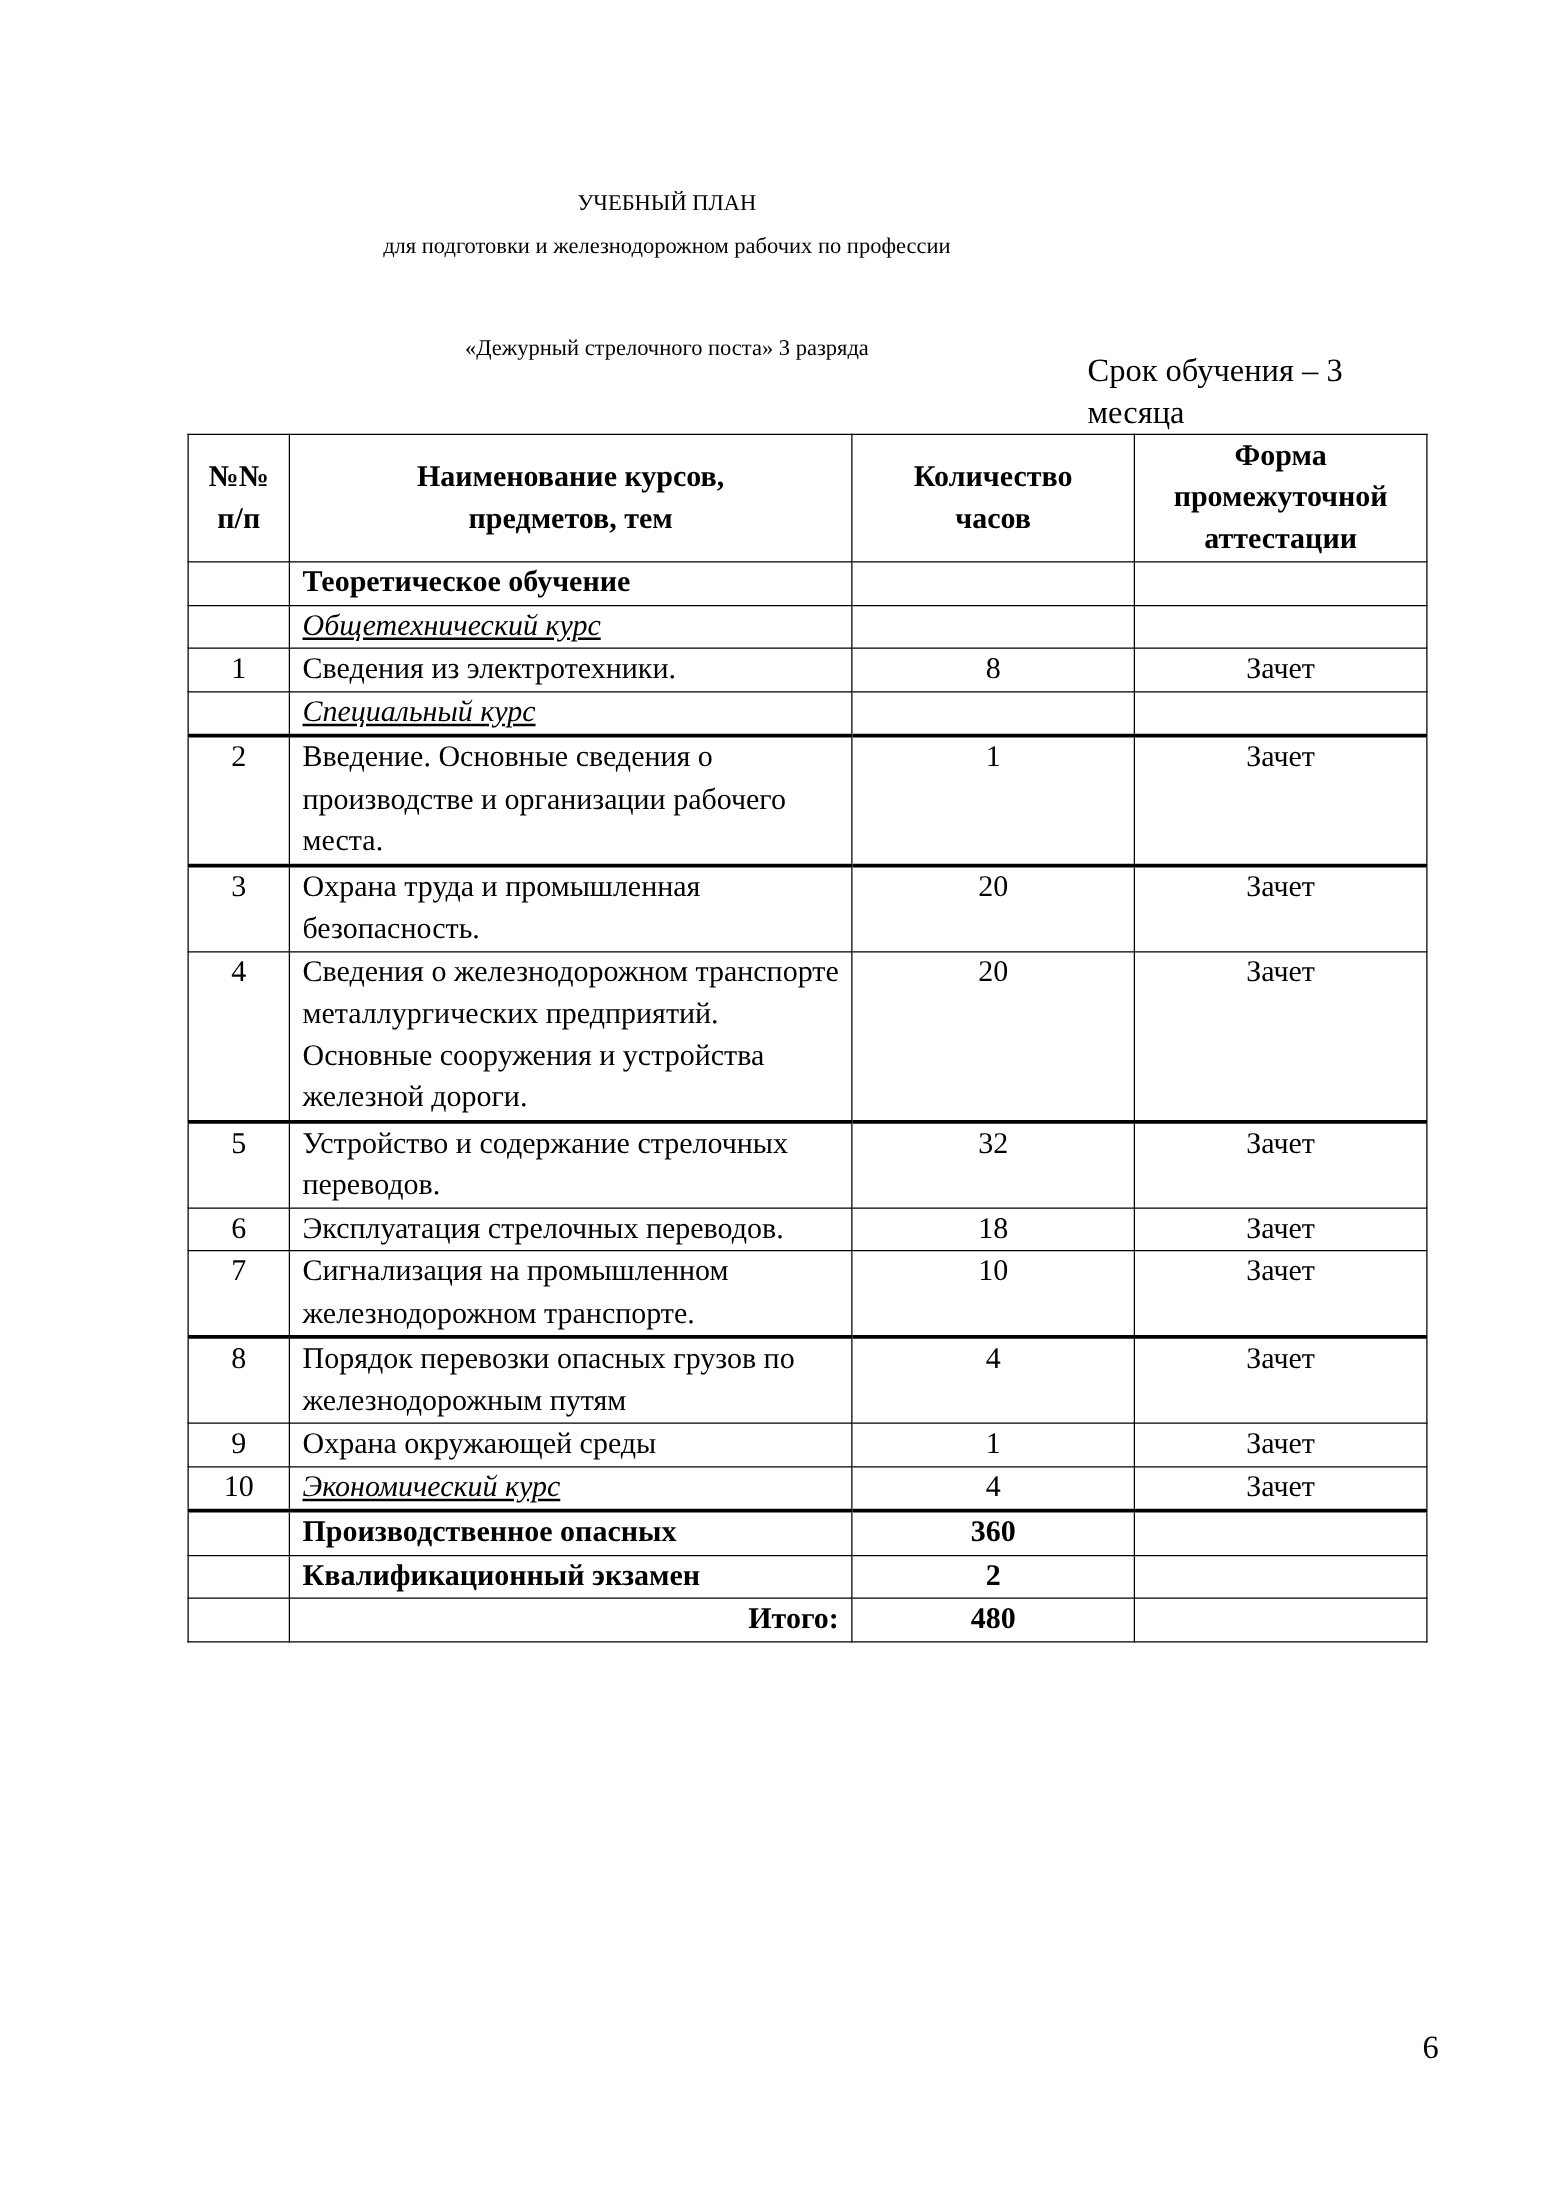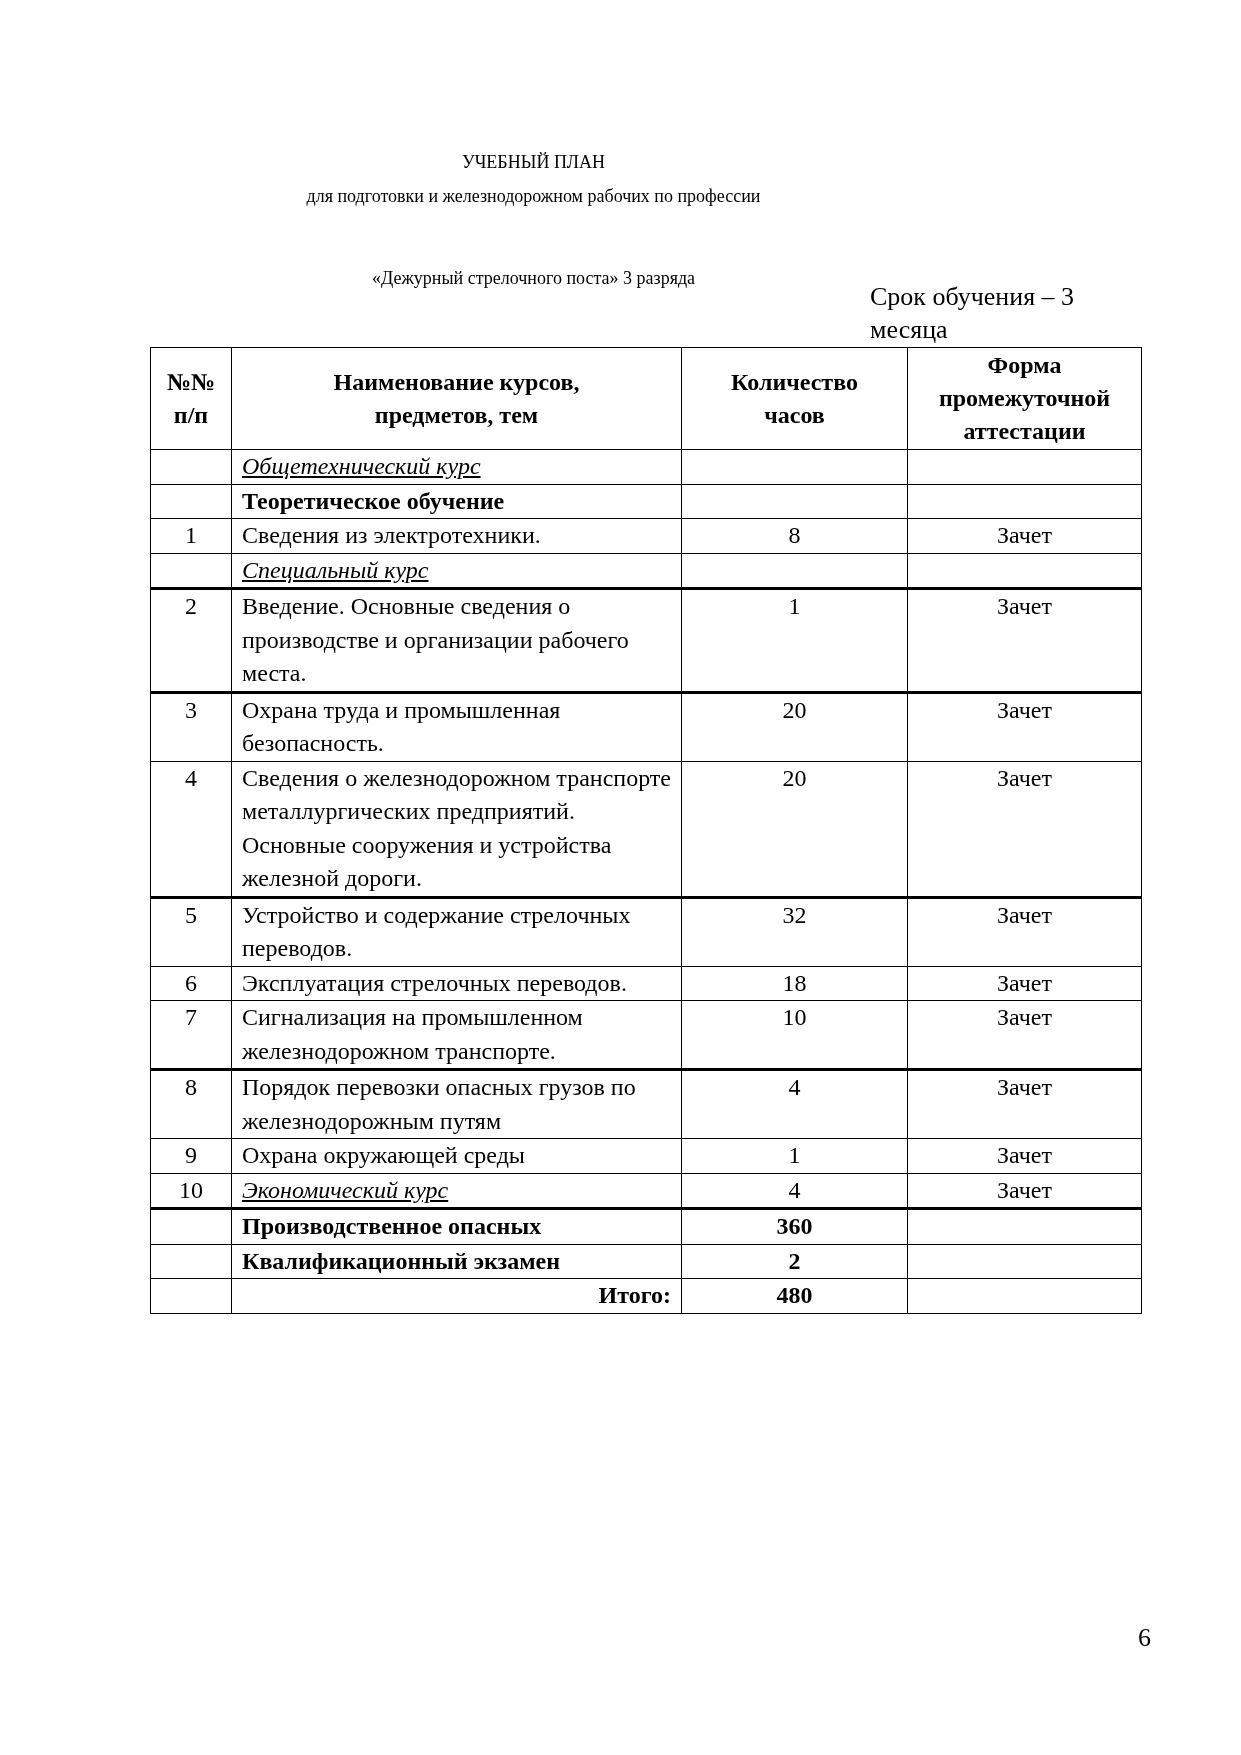--- a/index.html
+++ b/index.html
@@ -41,28 +41,28 @@
     <tr style="height:102px">
       <th>№№ п/п</th>
       <th style="padding:0 60px">Наименование курсов, предметов, тем</th>
       <th style="padding:0 40px">Количество часов</th>
       <th>Форма промежуточной аттестации</th>
     </tr>
   </thead>
   <tbody id="tbody">
       <tr>
         <td class="num"><span></span></td>
-        <td class="name"><span class="it">Общетехнический курс</span></td>
-        <td class="hours"><span></span></td>
+        <td class="name"><span class="bold">Теоретическое обучение</span></td>
+        <td class="hours"><span class="bold"></span></td>
         <td class="form"><span></span></td>
       </tr>
       <tr>
         <td class="num"><span></span></td>
-        <td class="name"><span class="bold">Теоретическое обучение</span></td>
-        <td class="hours"><span class="bold"></span></td>
+        <td class="name"><span class="it">Общетехнический курс</span></td>
+        <td class="hours"><span></span></td>
         <td class="form"><span></span></td>
       </tr>
       <tr>
         <td class="num"><span>1</span></td>
         <td class="name"><span>Сведения из электротехники.</span></td>
         <td class="hours"><span>8</span></td>
         <td class="form"><span>Зачет</span></td>
       </tr>
       <tr>
         <td class="num"><span></span></td>

